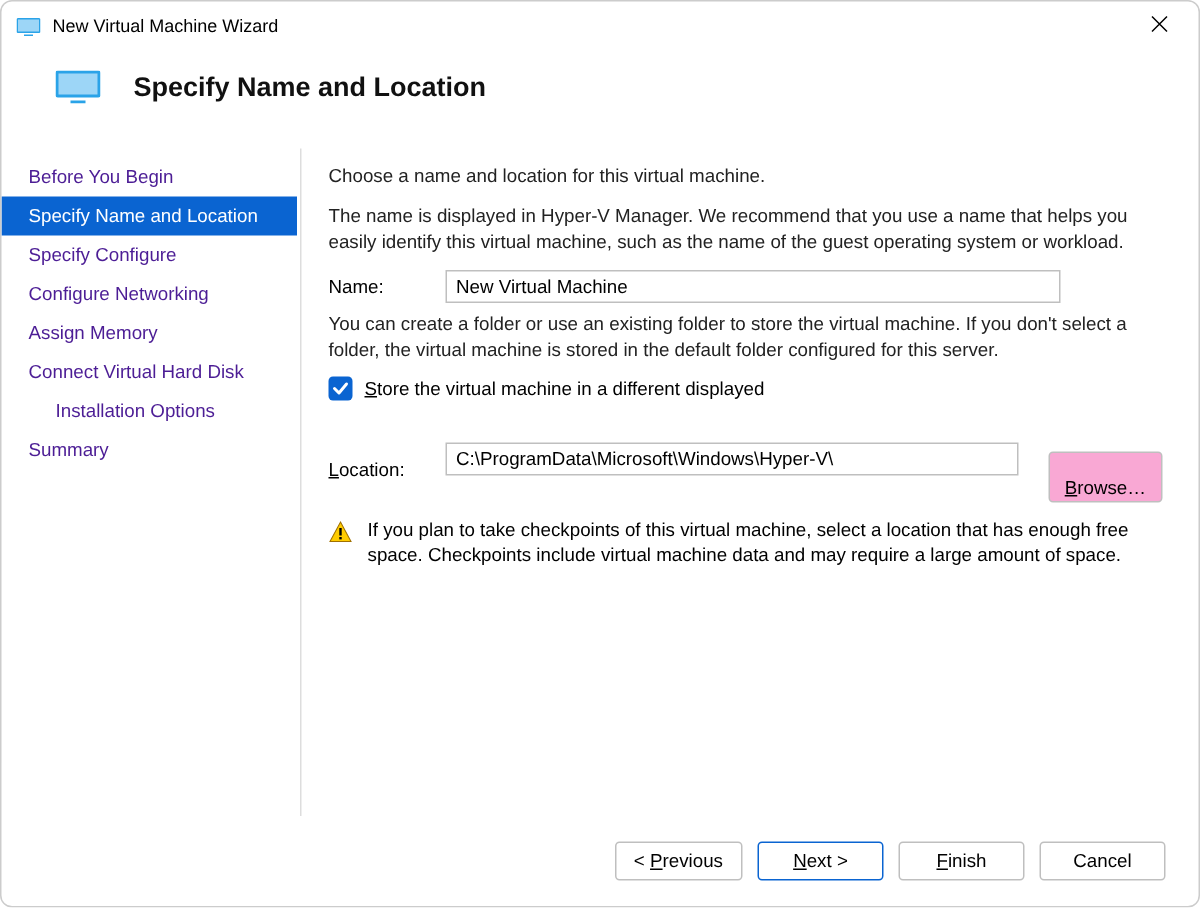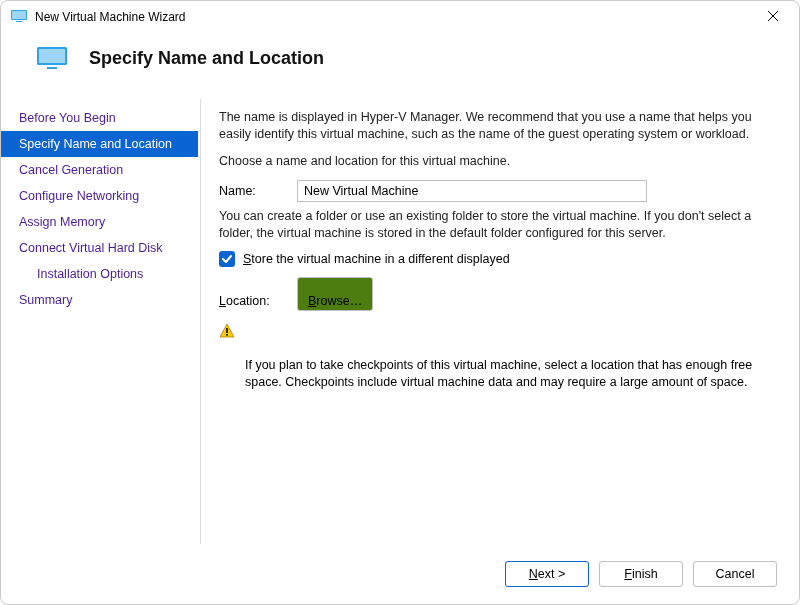--- a/index.html
+++ b/index.html
@@ -22,21 +22,21 @@
   }
   .titlebar {
     display: flex;
     align-items: center;
     justify-content: space-between;
     height: 32px;
     padding: 0 14px 0 10px;
   }
   .titlebar-left {
     display: flex;
-    align-items: flex-start;
+    align-items: flex-end;
     gap: 8px;
   }
   .app-icon {
     width: 16px; height: 12px;
     display: inline-block;
   }
   .titlebar-title {
     font-size: 12px;
   }
   .close-x {
@@ -104,21 +104,21 @@
     font-size: 12.5px;
   }
   .row.location .label { width: 58px; margin-top: 14px; }
   input.text {
     border: 1px solid #bfbfbf;
     height: 22px;
     padding: 2px 6px;
     font-family: inherit;
     font-size: 12.5px;
   }
-  .name-input { width: 350px; }
+  .name-input { width: 410px; }
   .loc-input { flex: 1 1 auto; }
   .checkbox-row {
     display: flex;
     align-items: center;
     gap: 8px;
     margin: 10px 0;
   }
   .checkbox-box {
     width: 16px; height: 16px;
     border-radius: 3px;
@@ -127,35 +127,36 @@
     align-items: center;
     justify-content: center;
   }
   .checkbox-box svg { display: block; }
   .checkbox-label {
     font-size: 12.5px;
   }
   .underline-key { text-decoration: underline; }
   .browse-btn {
     border: 1px solid #bfbfbf;
-    background: #4d7c0f;
+    background: #f9a8d4;
     border-radius: 3px;
     height: 24px;
     padding: 16px 10px;
     font-family: inherit;
     font-size: 12.5px;
+    margin-top: 24px;
   }
   .warn-row {
     display: flex;
     gap: 10px;
     margin-top: 10px;
     align-items: flex-start;
   }
   .warn-icon { width: 16px; height: 16px; flex: 0 0 auto; margin-top: 2px; }
-  .warn-text { font-size: 12.5px; line-height: 1.35; margin-top: 36px; }
+  .warn-text { font-size: 12.5px; line-height: 1.35; }
   .footer {
     height: 60px;
     display: flex;
     align-items: center;
     justify-content: flex-end;
     gap: 10px;
     padding-right: 22px;
   }
   .footer button {
     border: 1px solid #bfbfbf;
@@ -203,31 +204,31 @@
       </svg>
     </span>
     <div class="header-title">Specify Name and Location</div>
   </div>
 
   <div class="body">
 
     <div class="sidebar" id="sidebar">
         <div class="sidebar-item">Before You Begin</div>
         <div class="sidebar-item selected">Specify Name and Location</div>
-        <div class="sidebar-item">Cancel Generation</div>
+        <div class="sidebar-item">Specify Configure</div>
         <div class="sidebar-item">Configure Networking</div>
         <div class="sidebar-item">Assign Memory</div>
         <div class="sidebar-item">Connect Virtual Hard Disk</div>
         <div class="sidebar-item" data-indent="1">Installation Options</div>
         <div class="sidebar-item">Summary</div>
       </div>
 
     <div class="content">
+      <p>Choose a name and location for this virtual machine.</p>
       <p>The name is displayed in Hyper-V Manager. We recommend that you use a name that helps you easily identify this virtual machine, such as the name of the guest operating system or workload.</p>
-      <p>Choose a name and location for this virtual machine.</p>
 
       <div class="row">
         <span class="label">
           <span>Name:</span>
         </span>
         <input class="text name-input" type="text" value="New Virtual Machine" style="">
       </div>
 
       <p>You can create a folder or use an existing folder to store the virtual machine. If you don't select a folder, the virtual machine is stored in the default folder configured for this server.</p>
 
@@ -239,40 +240,44 @@
         </span>
         <span class="checkbox-label">
           <span class="underline-key">S</span><span>tore the virtual machine in a different displayed</span>
         </span>
       </div>
 
       <div class="row location">
         <span class="label">
           <span class="underline-key">L</span><span>ocation:</span>
         </span>
+        <input class="text loc-input" type="text" value="C:\ProgramData\Microsoft\Windows\Hyper-V\" style="">
         <button class="browse-btn">
           <span class="underline-key">B</span><span>rowse…</span>
         </button>
       </div>
 
       <div class="warn-row">
         <span class="warn-icon">
           <svg width="16" height="16" viewBox="0 0 16 16">
             <path d="M8 1 L15 14 L1 14 Z" fill="#ffcc00" stroke="#a07000" stroke-width="0.7"></path>
             <rect x="7.2" y="5" width="1.6" height="5" fill="#000"></rect>
             <rect x="7.2" y="11" width="1.6" height="1.6" fill="#000"></rect>
           </svg>
         </span>
         <span class="warn-text">If you plan to take checkpoints of this virtual machine, select a location that has enough free space. Checkpoints include virtual machine data and may require a large amount of space.</span>
       </div>
 
     </div>
   </div>
 
   <div class="footer">
+    <button>
+      <span>&lt; </span><span class="underline-key">P</span><span>revious</span>
+    </button>
     <button class="primary">
       <span class="underline-key">N</span><span>ext &gt;</span>
     </button>
     <button>
       <span class="underline-key">F</span><span>inish</span>
     </button>
     <button>
       <span>Cancel</span>
     </button>
   </div>

